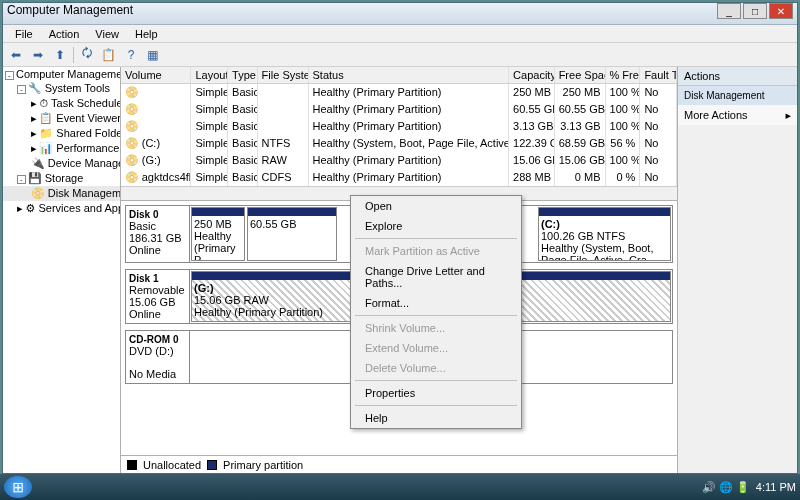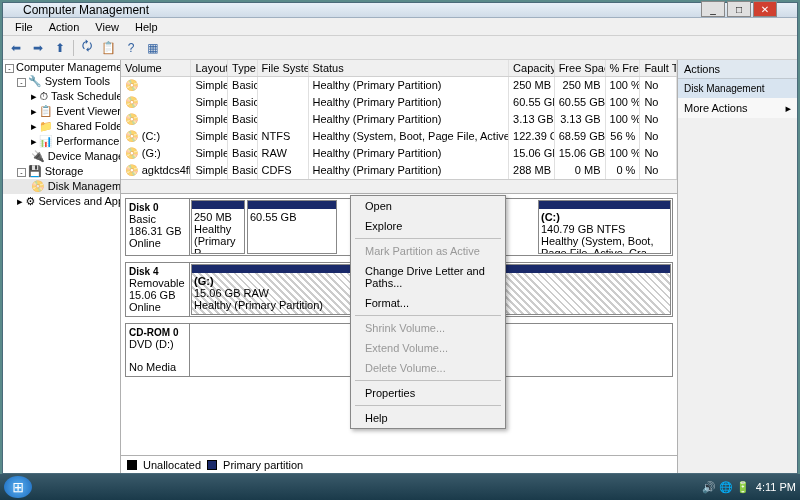--- a/index.html
+++ b/index.html
@@ -1,18 +1,18 @@
 <!DOCTYPE html>
 <html><head>
 <meta charset="utf-8">
 <style>
 *{margin:0;padding:0;box-sizing:border-box;font-family:"Segoe UI",Tahoma,sans-serif;font-size:11px}
 body{background:#5a8a8a;width:800px;height:500px;overflow:hidden;position:relative}
 .window{position:absolute;top:2px;left:2px;right:2px;bottom:26px;background:#f0f0f0;border:1px solid #4a6a7a;display:flex;flex-direction:column}
-.titlebar{height:15px;background:linear-gradient(#e8f0f8,#d0dce8);display:flex;align-items:flex-end;padding:0 20px;border-bottom:1px solid #a0b0c0}
+.titlebar{height:22px;background:linear-gradient(#e8f0f8,#d0dce8);display:flex;align-items:flex-start;padding:0 4px;border-bottom:1px solid #a0b0c0}
 .titlebar .title{flex:1;font-size:12px;color:#000}
 .winbtns{display:flex;gap:2px}
 .winbtn{width:24px;height:16px;border:1px solid #888;background:#e0e0e0;display:flex;align-items:center;justify-content:center;font-size:10px;cursor:pointer}
 .winbtn.close{background:#d04030;color:#fff}
 .menubar{height:18px;background:#f0f0f0;display:flex;align-items:center;padding:0 4px;border-bottom:1px solid #d0d0d0}
 .menubar span{padding:2px 8px;cursor:default}
 .toolbar{height:24px;background:#f0f0f0;display:flex;align-items:center;padding:0 4px;gap:4px;border-bottom:1px solid #d0d0d0}
 .tbicon{width:18px;height:18px;border:1px solid transparent;display:flex;align-items:center;justify-content:center;font-size:12px;color:#3060a0}
 .content{flex:1;display:flex;overflow:hidden}
 .tree{width:118px;background:#fff;border-right:1px solid #b0b0b0;overflow:auto;font-size:10px}
@@ -34,21 +34,21 @@
 .parts{flex:1;display:flex}
 .part{border:1px solid #888;margin:1px;position:relative;padding:2px;font-size:9px;overflow:hidden}
 .part .bar{position:absolute;top:0;left:0;right:0;height:8px;background:#1a2a6a}
 .part .txt{position:relative;top:8px}
 .hatched{background:repeating-linear-gradient(45deg,#fff,#fff 3px,#ccc 3px,#ccc 5px)}
 .legend{height:18px;border-top:1px solid #b0b0b0;display:flex;align-items:center;padding:0 6px;gap:6px;font-size:10px}
 .legend .sw{width:10px;height:10px;display:inline-block;border:1px solid #000}
 .actions{width:120px;background:#f0f0f0;border-left:1px solid #b0b0b0}
 .actions .hdr{background:#e0e8f0;padding:3px 6px;font-size:11px;border-bottom:1px solid #c0c8d0}
 .actions .item{padding:4px 6px;font-size:10px;background:#f8f8f8}
-.ctxmenu{position:absolute;top:195px;left:350px;width:156px;background:#f0f0f0;border:1px solid #888;box-shadow:2px 2px 4px rgba(0,0,0,.3);z-index:100}
+.ctxmenu{position:absolute;top:195px;left:350px;width:172px;background:#f0f0f0;border:1px solid #888;box-shadow:2px 2px 4px rgba(0,0,0,.3);z-index:100}
 .ctxmenu .mi{padding:4px 14px;font-size:11px;cursor:default}
 .ctxmenu .mi.dis{color:#999}
 .ctxmenu .sep{height:1px;background:#c0c0c0;margin:2px 4px}
 .taskbar{position:absolute;bottom:0;left:0;right:0;height:26px;background:linear-gradient(#3a5a6a,#1a3a4a);display:flex;align-items:center;padding:0 4px}
 .start{width:28px;height:22px;border-radius:50%;background:radial-gradient(circle,#5aafef,#1a6abf);display:flex;align-items:center;justify-content:center;color:#fff;font-size:14px}
 .tray{margin-left:auto;display:flex;align-items:center;gap:6px;color:#fff;font-size:10px}
 .scrollstub{height:14px;background:#f0f0f0;border-top:1px solid #ccc}
 </style>
 </head>
 <body>
@@ -188,27 +188,27 @@
             <div class="part" style="width:54px">
                 <div class="bar"></div>
                 <div class="txt"><span>250 MB</span><br><span>Healthy (Primary P</span></div>
               </div>
             <div class="part" style="width:90px">
                 <div class="bar"></div>
                 <div class="txt"><span>60.55 GB</span><br></div>
               </div>
             <div class="part" style="flex:1;margin-left:200px">
                 <div class="bar"></div>
-                <div class="txt"><b>(C:)</b><br><span>140.79 GB NTFS</span><br><span>Healthy (System, Boot, Page File, Active, Cra</span></div>
+                <div class="txt"><b>(C:)</b><br><span>100.26 GB NTFS</span><br><span>Healthy (System, Boot, Page File, Active, Cra</span></div>
               </div>
           </div>
         </div>
         <div class="diskrow">
           <div class="diskinfo">
-            <b>Disk 4</b><br>
+            <b>Disk 1</b><br>
             <span>Removable</span><br>
             <span>15.06 GB</span><br>
             <span>Online</span>
           </div>
           <div class="parts">
             <div class="part hatched" style="flex:1">
                 <div class="bar"></div>
                 <div class="txt"><b>(G:)</b><br><span>15.06 GB RAW</span><br><span>Healthy (Primary Partition)</span></div>
               </div>
           </div>

